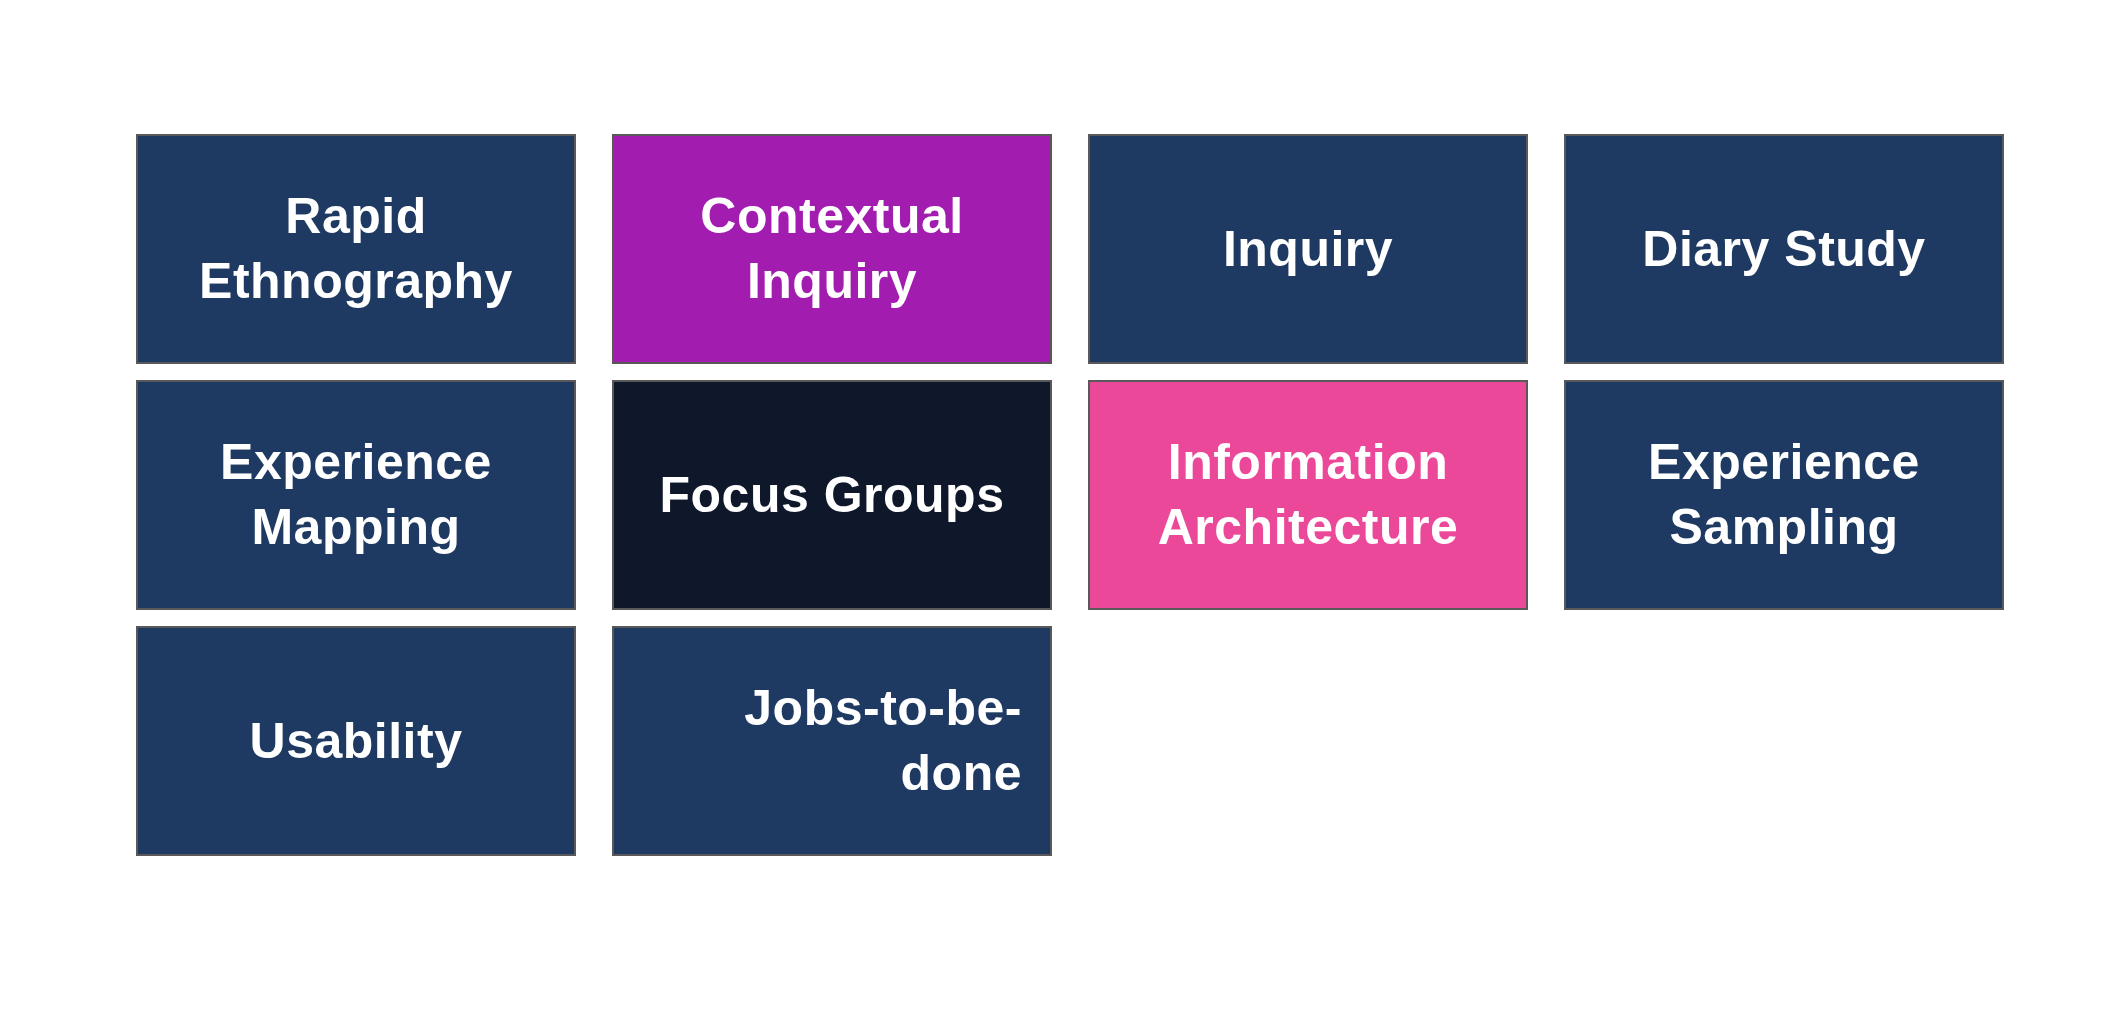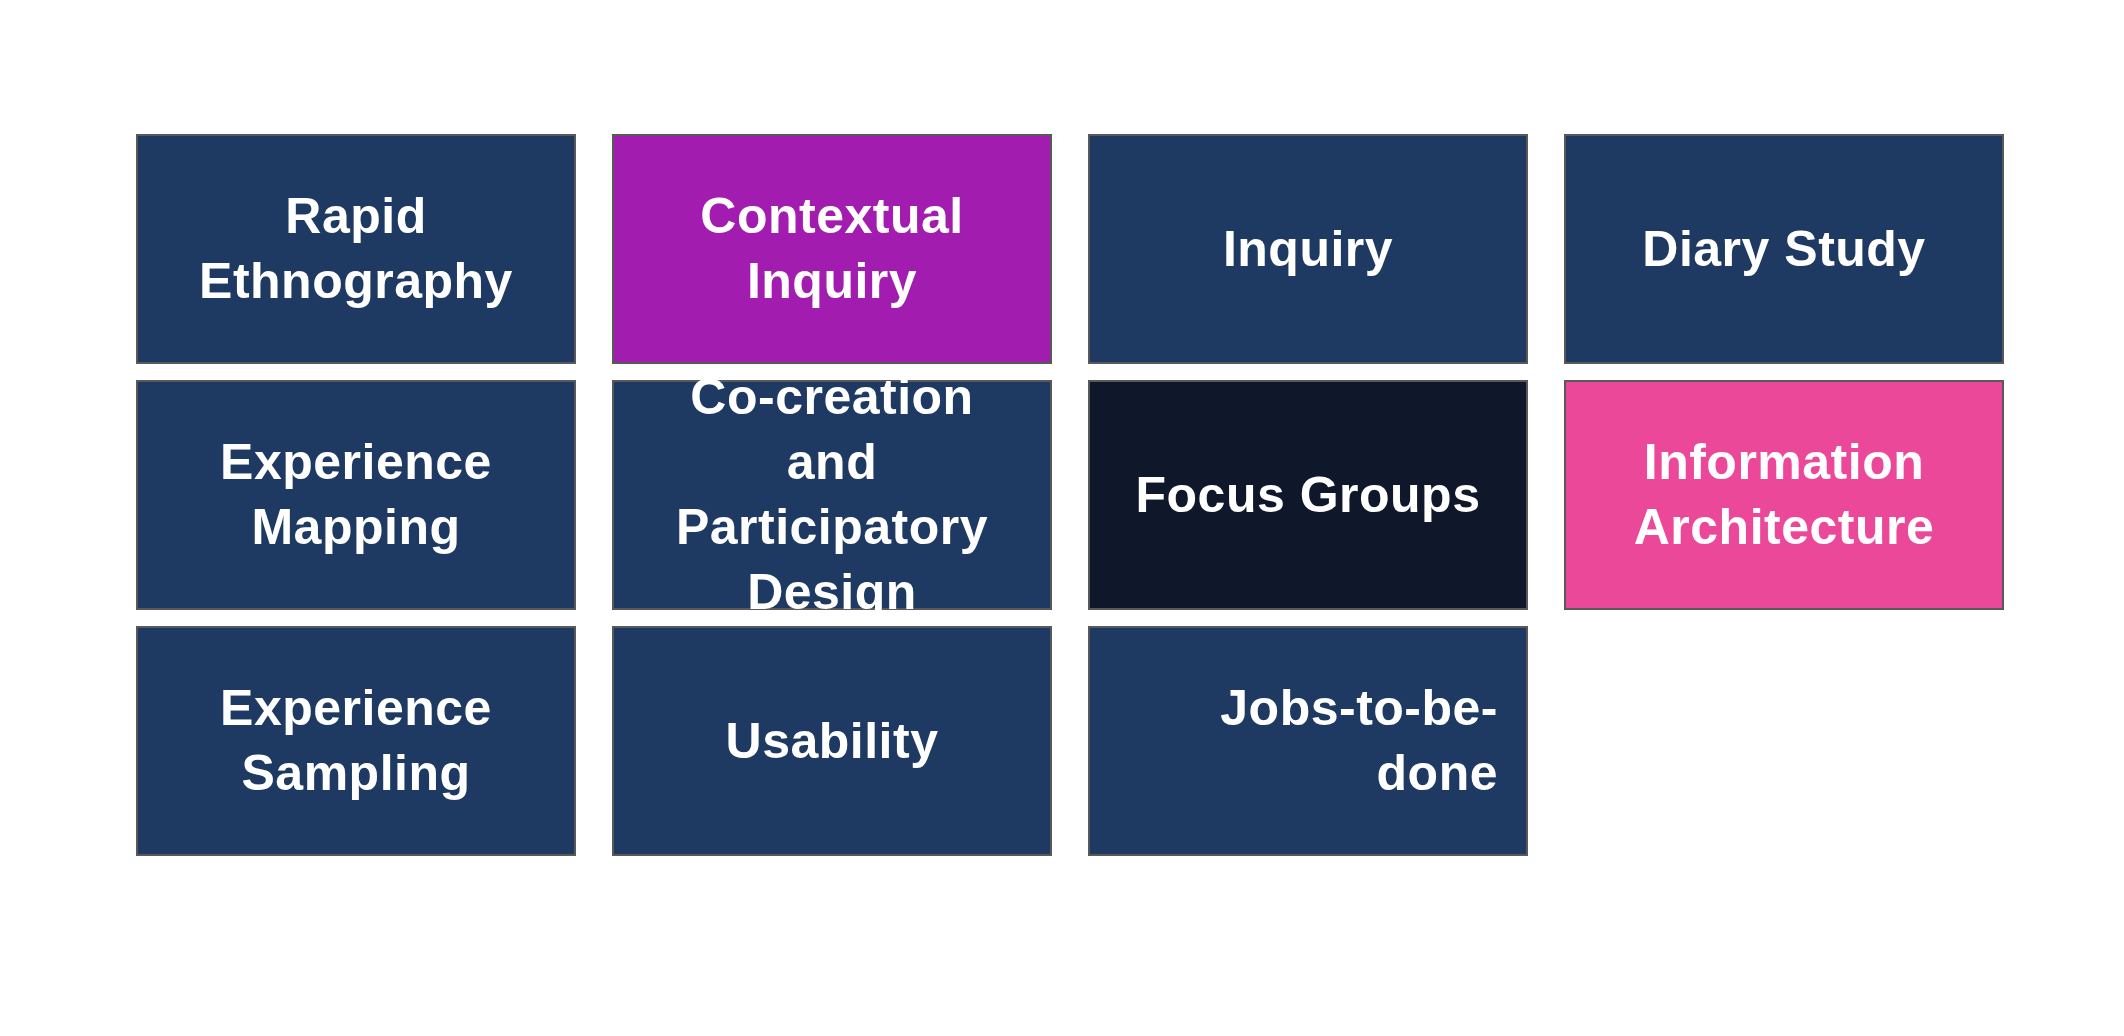--- a/index.html
+++ b/index.html
@@ -59,25 +59,20 @@
 
   <div class="card" style="background: rgb(30, 58, 99); border-color: rgb(89, 89, 89); color: rgb(255, 255, 255);">
     <span class="card-label">Diary Study</span>
   </div>
 
   <div class="card" style="background: rgb(30, 58, 99); border-color: rgb(89, 89, 89); color: rgb(255, 255, 255);">
     <span class="card-label">Experience
 Mapping</span>
   </div>
 
-  <div class="card" style="background: rgb(30, 58, 99); border-color: rgb(89, 89, 89); color: rgb(255, 255, 255);">
-    <span class="card-label">Co-creation and
-Participatory
-Design</span>
-  </div>
 
   <div class="card" style="background: #0f172a; border-color: rgb(89, 89, 89); color: rgb(255, 255, 255);">
     <span class="card-label">Focus Groups</span>
   </div>
 
 
   <div class="card" style="background: #ec4899; border-color: rgb(89, 89, 89); color: rgb(255, 255, 255);">
     <span class="card-label">Information
 Architecture</span>
   </div>

